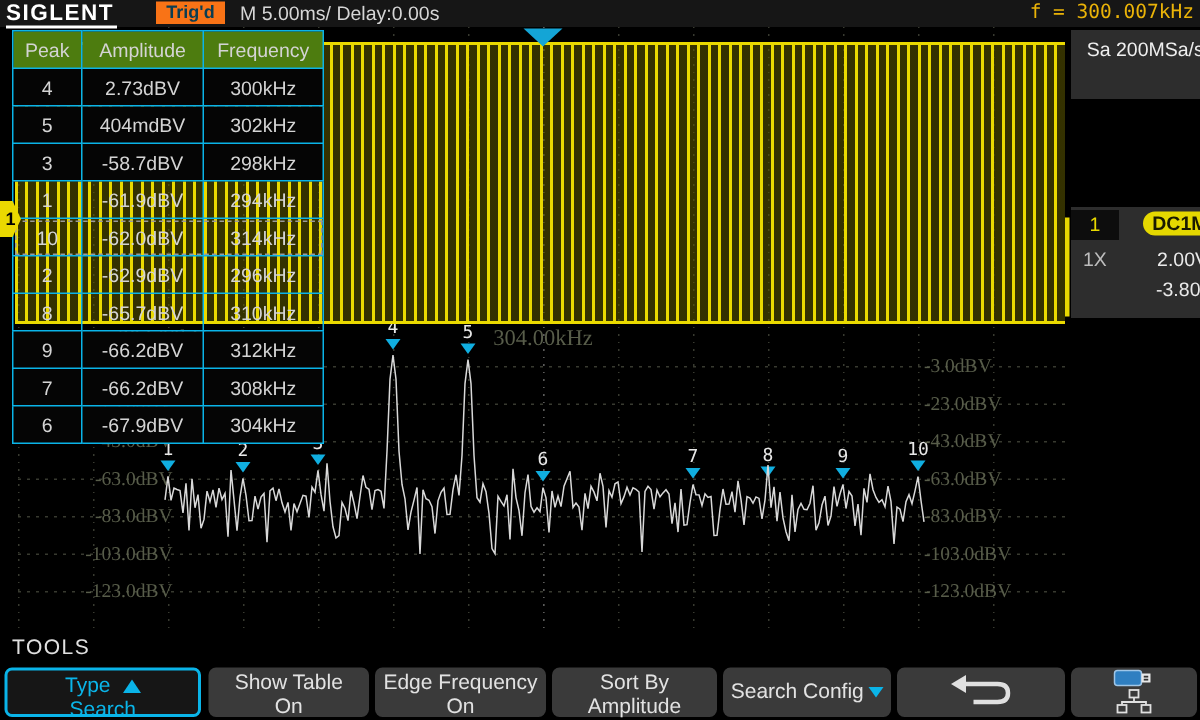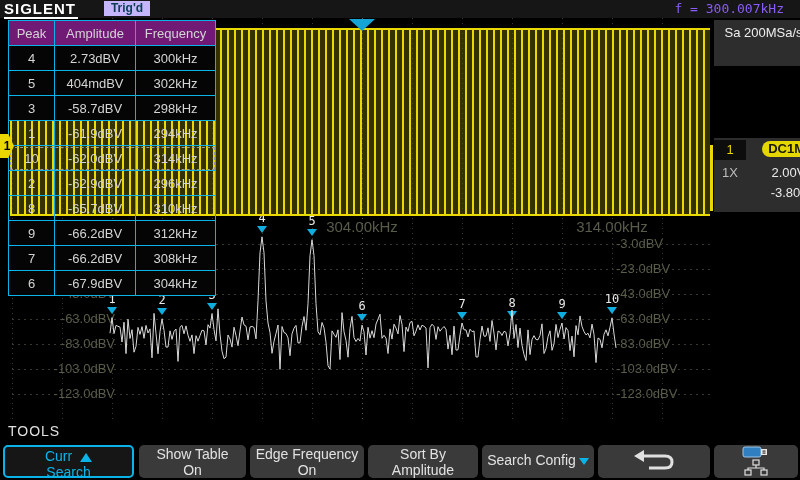--- a/index.html
+++ b/index.html
@@ -3,46 +3,46 @@
 <meta charset="utf-8">
 <style>
   html,body{margin:0;padding:0;background:#000;}
   .screen{position:relative;width:800px;height:480px;background:#000;overflow:hidden;
           font-family:"Liberation Sans",sans-serif;color:#d4d4d4;}
   .abs{position:absolute;}
   
   .topbar{left:0;top:0;width:800px;height:18px;background:#161616;z-index:10;}
   .logo{left:4px;top:0px;font-size:15px;font-weight:bold;letter-spacing:1px;color:#fff;
         border-bottom:2px solid #fff;padding:0 2px 0 0;font-family:"Liberation Sans",sans-serif;}
-  .trigbadge{left:104px;top:1px;width:46px;height:15px;background:#c4b5fd;color:#0a3d52;
+  .trigbadge{left:104px;top:1px;width:46px;height:15px;background:#f97316;color:#0a3d52;
              font-size:12px;font-weight:bold;text-align:center;line-height:15px;}
   .timebase{left:160px;top:1px;font-size:13px;color:#d6d6d6;}
-  .freqctr{right:16px;top:1px;font-size:13px;color:#8b5cf6;font-family:"DejaVu Sans Mono",monospace;}
+  .freqctr{right:4px;top:1px;font-size:13px;color:#eab308;font-family:"DejaVu Sans Mono",monospace;}
   
   .plot{left:0;top:0;width:712px;height:445px;z-index:1;}
   .gridv{width:1px;background:repeating-linear-gradient(180deg,#383a30 0 1px,transparent 1px 5px);z-index:1;}
   .gridh{height:1px;background:repeating-linear-gradient(90deg,#383a30 0 2px,transparent 2px 6px);z-index:1;}
   .wave{left:10px;top:28px;width:700px;height:184px;z-index:2;
         background:repeating-linear-gradient(90deg,#ead900 0 2px,rgba(95,90,0,.55) 2px 7px);
         border-top:2px solid #ead900;border-bottom:2px solid #ead900;}
   .tracesvg{left:0;top:0;width:712px;height:445px;z-index:2;}
   .mk{z-index:3;}
   .mk .tri{position:absolute;width:0;height:0;border-left:5px solid transparent;
            border-right:5px solid transparent;border-top:7px solid #10aee0;}
   .mk .num{position:absolute;font-family:"DejaVu Sans Mono",monospace;font-size:12px;color:#e8e8e8;
            transform:translateX(-50%);white-space:nowrap;}
-  .glabel{color:#585d4a;font-size:13px;font-family:Liberation Sans, sans-serif;z-index:6;white-space:nowrap;}
+  .glabel{color:#585d4a;font-size:13px;font-family:Liberation Serif, serif;z-index:6;white-space:nowrap;}
   .gkhz{font-size:15px;}
   .fftinfo{left:413px;top:221px;z-index:6;color:#e8e000;font-size:13px;
            font-family:"DejaVu Sans Mono",monospace;line-height:18px;white-space:nowrap;}
   
   .ptable{left:8px;top:20px;z-index:3;border-collapse:collapse;}
   .ptable td,.ptable th{border:1px solid #0ab4e8;font-size:13px;font-weight:normal;
         text-align:center;color:#d4d4d4;height:24px;padding:0;}
-  .ptable th{background:#701a75;}
+  .ptable th{background:#4d7c0f;}
   .ptable td{background:#050505;}
   .ptable tr.overlay td{background:transparent;}
   .ptable tr.selected{outline:1px dashed #9a9a9a;outline-offset:-2px;}
   .c0{width:45px}.c1{width:80px}.c2{width:79px}
   
   .chmark{left:0;top:134px;width:14px;height:24px;background:#ead800;z-index:4;
           clip-path:polygon(0 0,60% 0,100% 50%,60% 100%,0 100%);
           color:#000;font-size:12px;font-weight:bold;text-align:center;line-height:24px;}
   .trigmark{left:349px;top:19px;width:0;height:0;z-index:4;
             border-left:13px solid transparent;border-right:13px solid transparent;
@@ -116,21 +116,20 @@
       <div class="abs glabel" style="left: 35px; top: 311px; width: 80px; text-align: right;">-63.0dBV</div>
       <div class="abs glabel" style="left: 616px; top: 311px;">-63.0dBV</div>
       <div class="abs glabel" style="left: 35px; top: 336px; width: 80px; text-align: right;">-83.0dBV</div>
       <div class="abs glabel" style="left: 616px; top: 336px;">-83.0dBV</div>
       <div class="abs glabel" style="left: 35px; top: 361px; width: 80px; text-align: right;">-103.0dBV</div>
       <div class="abs glabel" style="left: 616px; top: 361px;">-103.0dBV</div>
       <div class="abs glabel" style="left: 35px; top: 386px; width: 80px; text-align: right;">-123.0dBV</div>
       <div class="abs glabel" style="left: 616px; top: 386px;">-123.0dBV</div>
       <div class="abs glabel gkhz" style="left: 67px; top: 218px; width: 90px; text-align: center;">294.00kHz</div>
       <div class="abs glabel gkhz" style="left: 317px; top: 218px; width: 90px; text-align: center;">304.00kHz</div>
-      <div class="abs glabel gkhz" style="left: 567px; top: 218px; width: 90px; text-align: center;">314.00kHz</div>
       <div class="abs mk" style="left: 112px; top: 317.625px;">
         <span class="num" style="left:0;top:-26px">1</span>
         <span class="tri" style="left:-5px;top:-11px"></span>
       </div>
       <div class="abs mk" style="left: 162px; top: 318.875px;">
         <span class="num" style="left:0;top:-26px">2</span>
         <span class="tri" style="left:-5px;top:-11px"></span>
       </div>
       <div class="abs mk" style="left: 212px; top: 313.625px;">
         <span class="num" style="left:0;top:-26px">3</span>
@@ -234,41 +233,42 @@
       </tbody>
   </table>
 
 
   <div class="abs chmark">1</div>
   <div class="abs trigmark"></div>
 
   <div class="abs topbar">
     <span class="abs logo">SIGLENT</span>
     <span class="abs trigbadge">Trig'd</span>
+    <span class="abs timebase">M 5.00ms/ Delay:0.00s</span>
     <span class="abs freqctr">f = 300.007kHz</span>
   </div>
 
   <div class="abs sidebar">
     <div class="sbox acq">
       <div>Sa 200MSa/s</div>
     </div>
     <div class="sbox chn">
       <span class="chipnum">1</span>
       <span class="dc1m">DC1M</span>
       <span class="probe">1X</span>
       <span class="vdiv">2.00V/</span>
       <span class="voff">-3.80V</span>
     </div>
   </div>
   <div class="abs ysliver"></div>
 
   <span class="abs toolslbl">TOOLS</span>
   <div class="abs toolbar">
     <div class="btn active" style="left:3px;width:131px;">
-      <div class="l1"><span>Curr</span><span class="uparrow"></span></div>
+      <div class="l1"><span>Type</span><span class="uparrow"></span></div>
       <div>Search</div>
     </div>
     <div class="btn" style="left:139px;width:107px;">
       <div class="l1">Show Table</div>
       <div>On</div>
     </div>
     <div class="btn" style="left:250px;width:114px;">
       <div class="l1">Edge Frequency</div>
       <div>On</div>
     </div>

